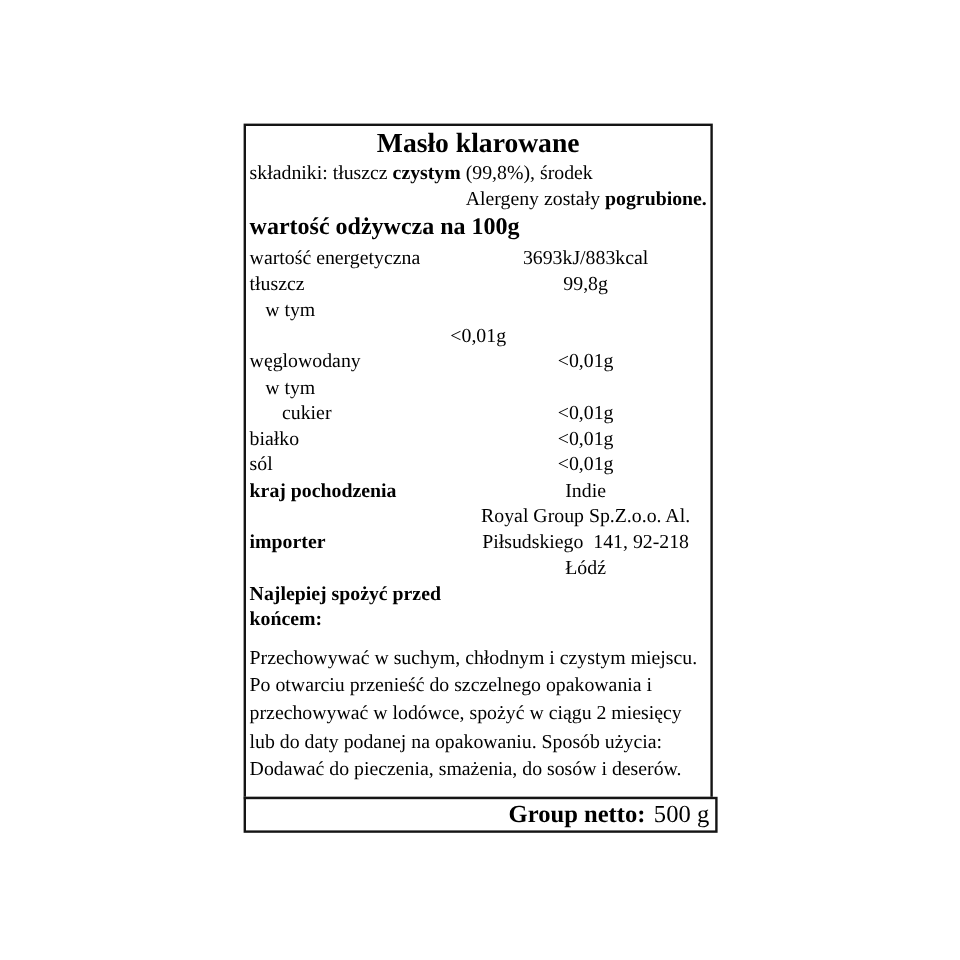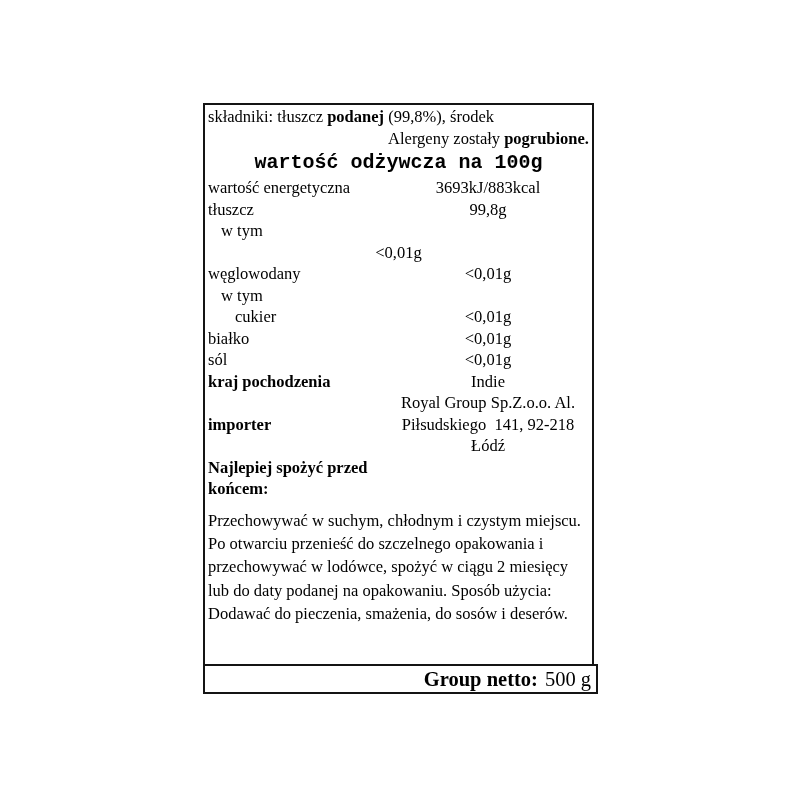--- a/index.html
+++ b/index.html
@@ -33,25 +33,24 @@
     line-height: 22px;
     white-space: pre-wrap;
   }
   .allergens-line {
     text-align: right;
     font-size: 16.5px;
     line-height: 22px;
     white-space: pre-wrap;
   }
   .nutri-header {
-    text-align: center;
+    text-align: left;
     font-weight: bold;
     font-size: 20px;
     line-height: 25px;
-    font-family: Liberation Mono, monospace;
   }
 
   .rows { margin-top: 2px; }
   .row {
     display: flex;
     align-items: center;
     font-size: 16.5px;
     line-height: 21.5px;
     min-height: 21.5px;
   }
@@ -84,22 +83,23 @@
   .netto-strip .b { font-weight: bold; }
   .netto-strip .v { margin-left: 7px; }
 </style>
 </head>
 <body>
 
 <div class="page">
 
   <div class="label">
 
+    <div class="title">Masło klarowane</div>
 
-    <div class="ingredients-line"><span>składniki: tłuszcz </span><span class="b" style="font-weight:bold">podanej</span><span> (99,8%), środek</span></div>
+    <div class="ingredients-line"><span>składniki: tłuszcz </span><span class="b" style="font-weight:bold">czystym</span><span> (99,8%), środek</span></div>
 
     <div class="allergens-line"><span>Alergeny zostały </span><span style="font-weight:bold">pogrubione.</span></div>
 
     <div class="nutri-header">wartość odżywcza na 100g</div>
 
     <div class="rows">
         <div class="row">
     <div class="cell-label indent-0">wartość energetyczna</div>
     <div class="cell-value">3693kJ/883kcal</div>
   </div>

